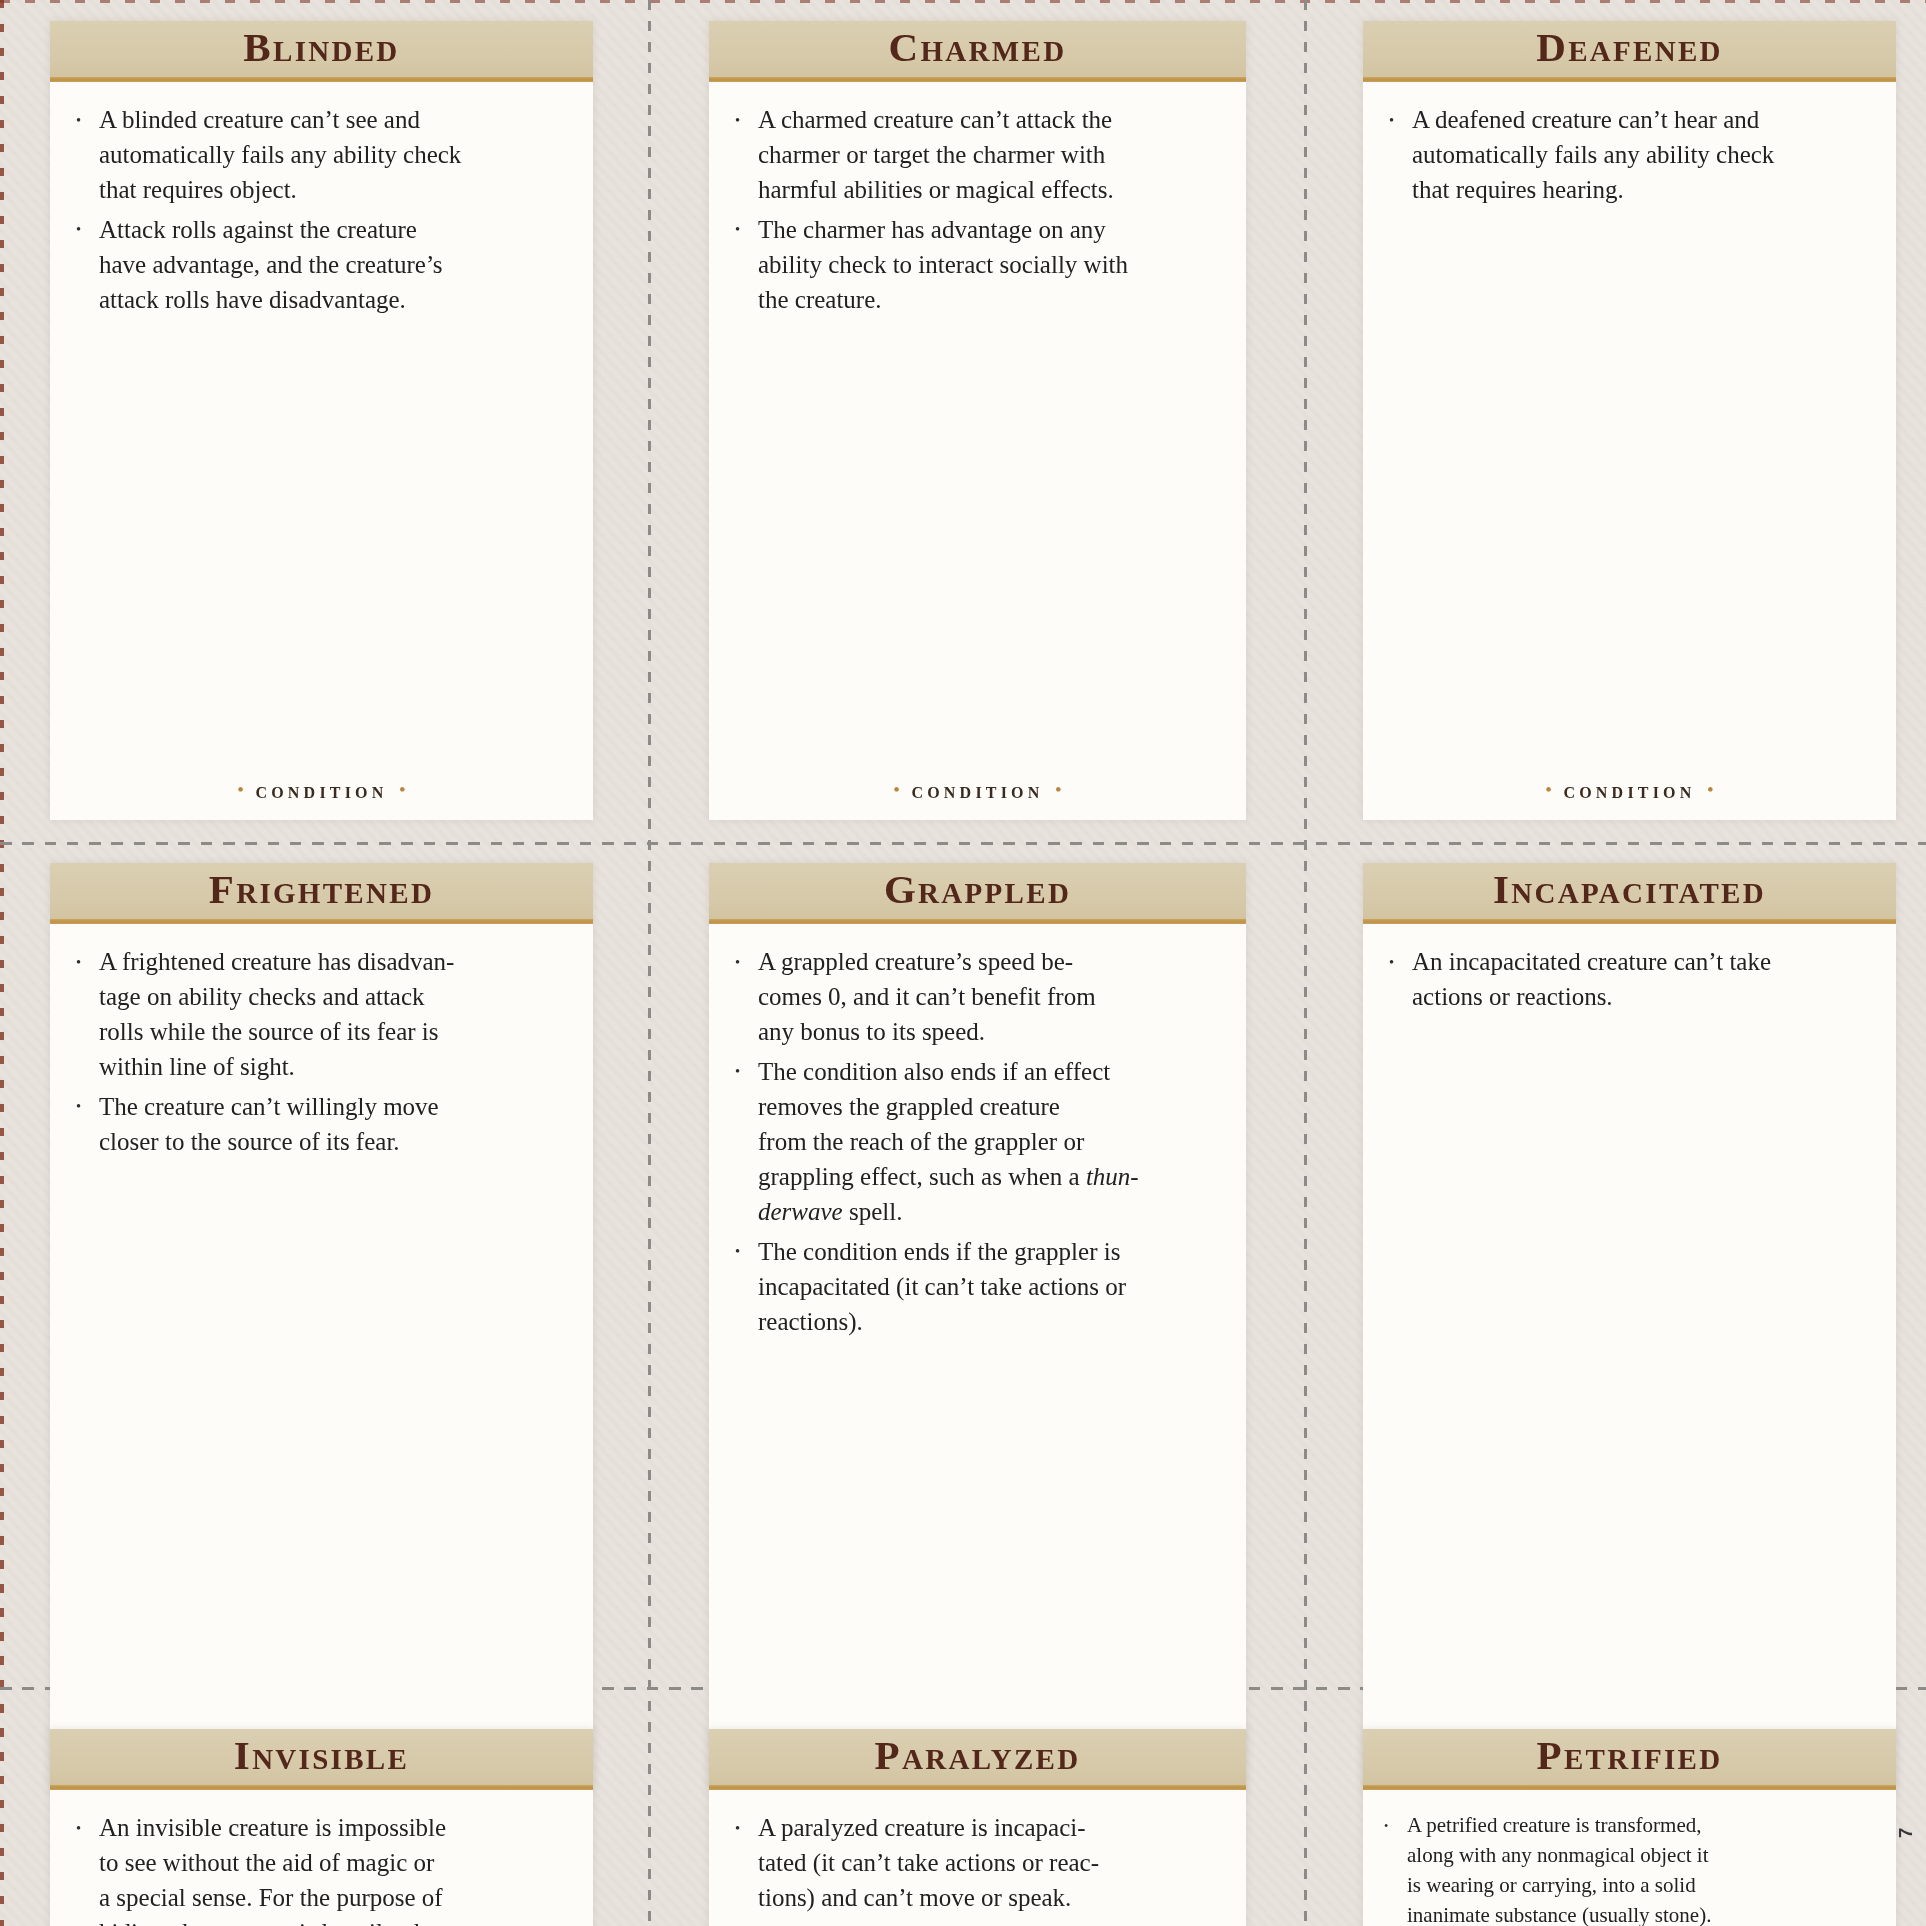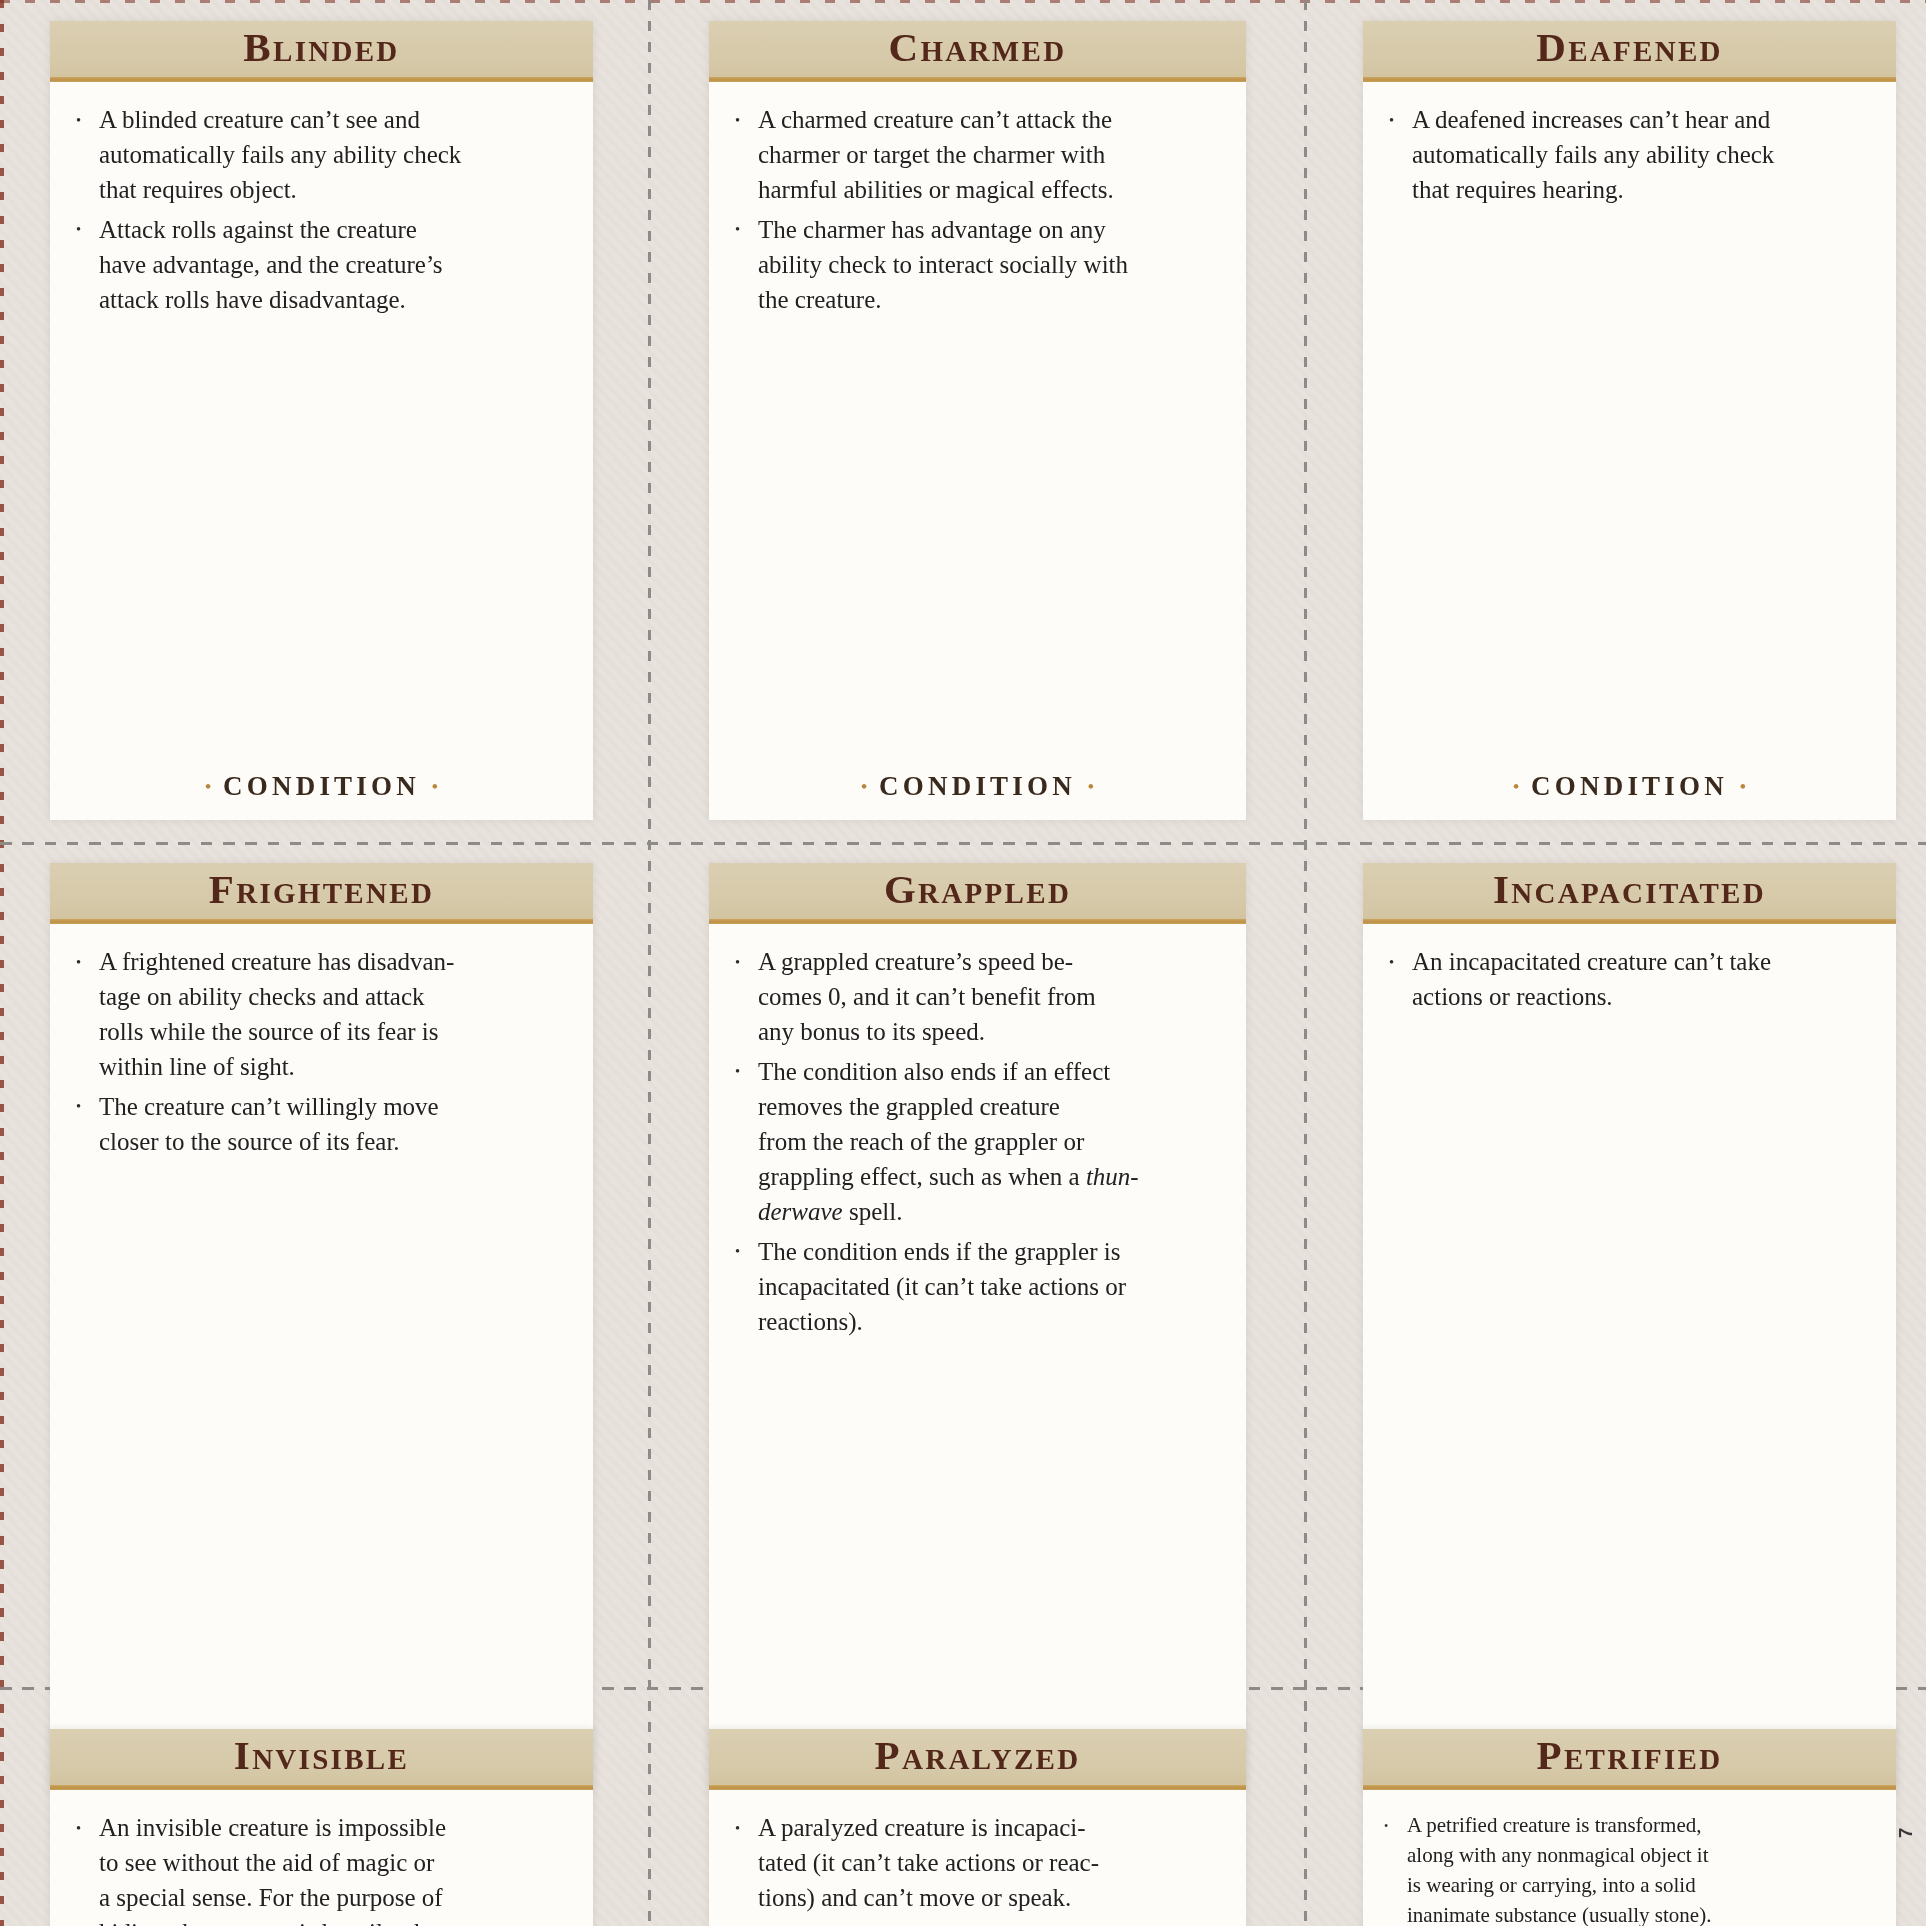--- a/index.html
+++ b/index.html
@@ -41,21 +41,21 @@
   ul.bullets li{
     position:relative;padding-left:49px;margin:0 0 4.6px 0;
     font-size:25px;line-height:35px;color:#212121;white-space:pre-line;
   }
   ul.bullets li::before{content:"•";position:absolute;left:26px;top:0.02em;font-size:0.58em;color:#2c2c2c;}
   .small ul.bullets li{font-size:21px;line-height:30px;margin-bottom:3.1px;padding-left:44px;}
   .small ul.bullets li::before{left:21px;}
   ul.bullets em{font-style:italic;}
 
   .card-footer{position:absolute;left:0;right:0;bottom:18.5px;text-align:center;white-space:nowrap;}
-  .card-footer .cond{font-size:27px;letter-spacing:4.2px;color:#3a2a1e;font-weight:bold;}
+  .card-footer .cond{font-size:16px;letter-spacing:4.2px;color:#3a2a1e;font-weight:bold;}
   .card-footer .dot{font-size:19px;color:#b9863c;margin:0 11.6px;vertical-align:1.9px;}
 
   
   .side-note{position:absolute;left:1906px;top:2492px;width:601px;
     transform:rotate(-90deg);transform-origin:0 0;
     font-family:"Liberation Sans","DejaVu Sans",sans-serif;
     font-size:15.4px;color:#4f4f4f;letter-spacing:0.4px;}
   .page-num{position:absolute;left:1895px;top:1838px;width:31px;
     transform:rotate(-90deg);transform-origin:0 0;
     font-family:"Liberation Sans","DejaVu Sans",sans-serif;
@@ -108,21 +108,21 @@
         </div>
         <footer class="card-footer"><span class="dot">•</span><span class="cond">CONDITION</span><span class="dot">•</span></footer>
       </section>
       <section class="card r0 c2">
         <header class="card-header">
           <h2 class="card-title">Deafened</h2>
         </header>
         <div class="gold-rule"></div>
         <div class="card-body">
           <ul class="bullets">
-            <li>A deafened increases can’t hear and
+            <li>A deafened creature can’t hear and
 automatically fails any ability check
 that requires hearing.</li>
           </ul>
         </div>
         <footer class="card-footer"><span class="dot">•</span><span class="cond">CONDITION</span><span class="dot">•</span></footer>
       </section>
       <section class="card r1 c0">
         <header class="card-header">
           <h2 class="card-title">Frightened</h2>
         </header>

